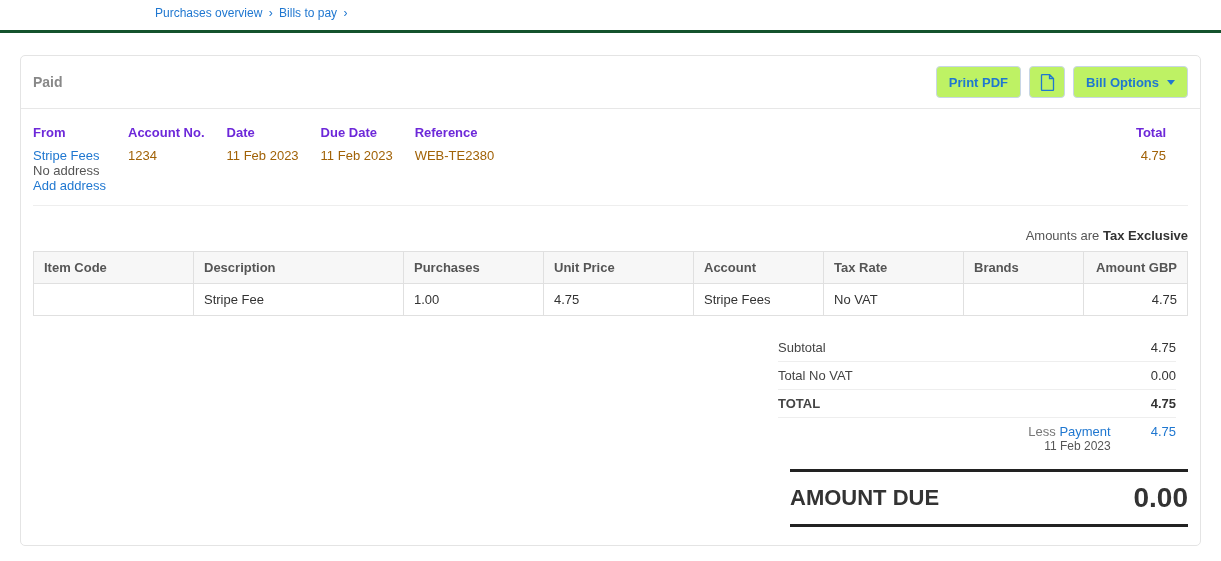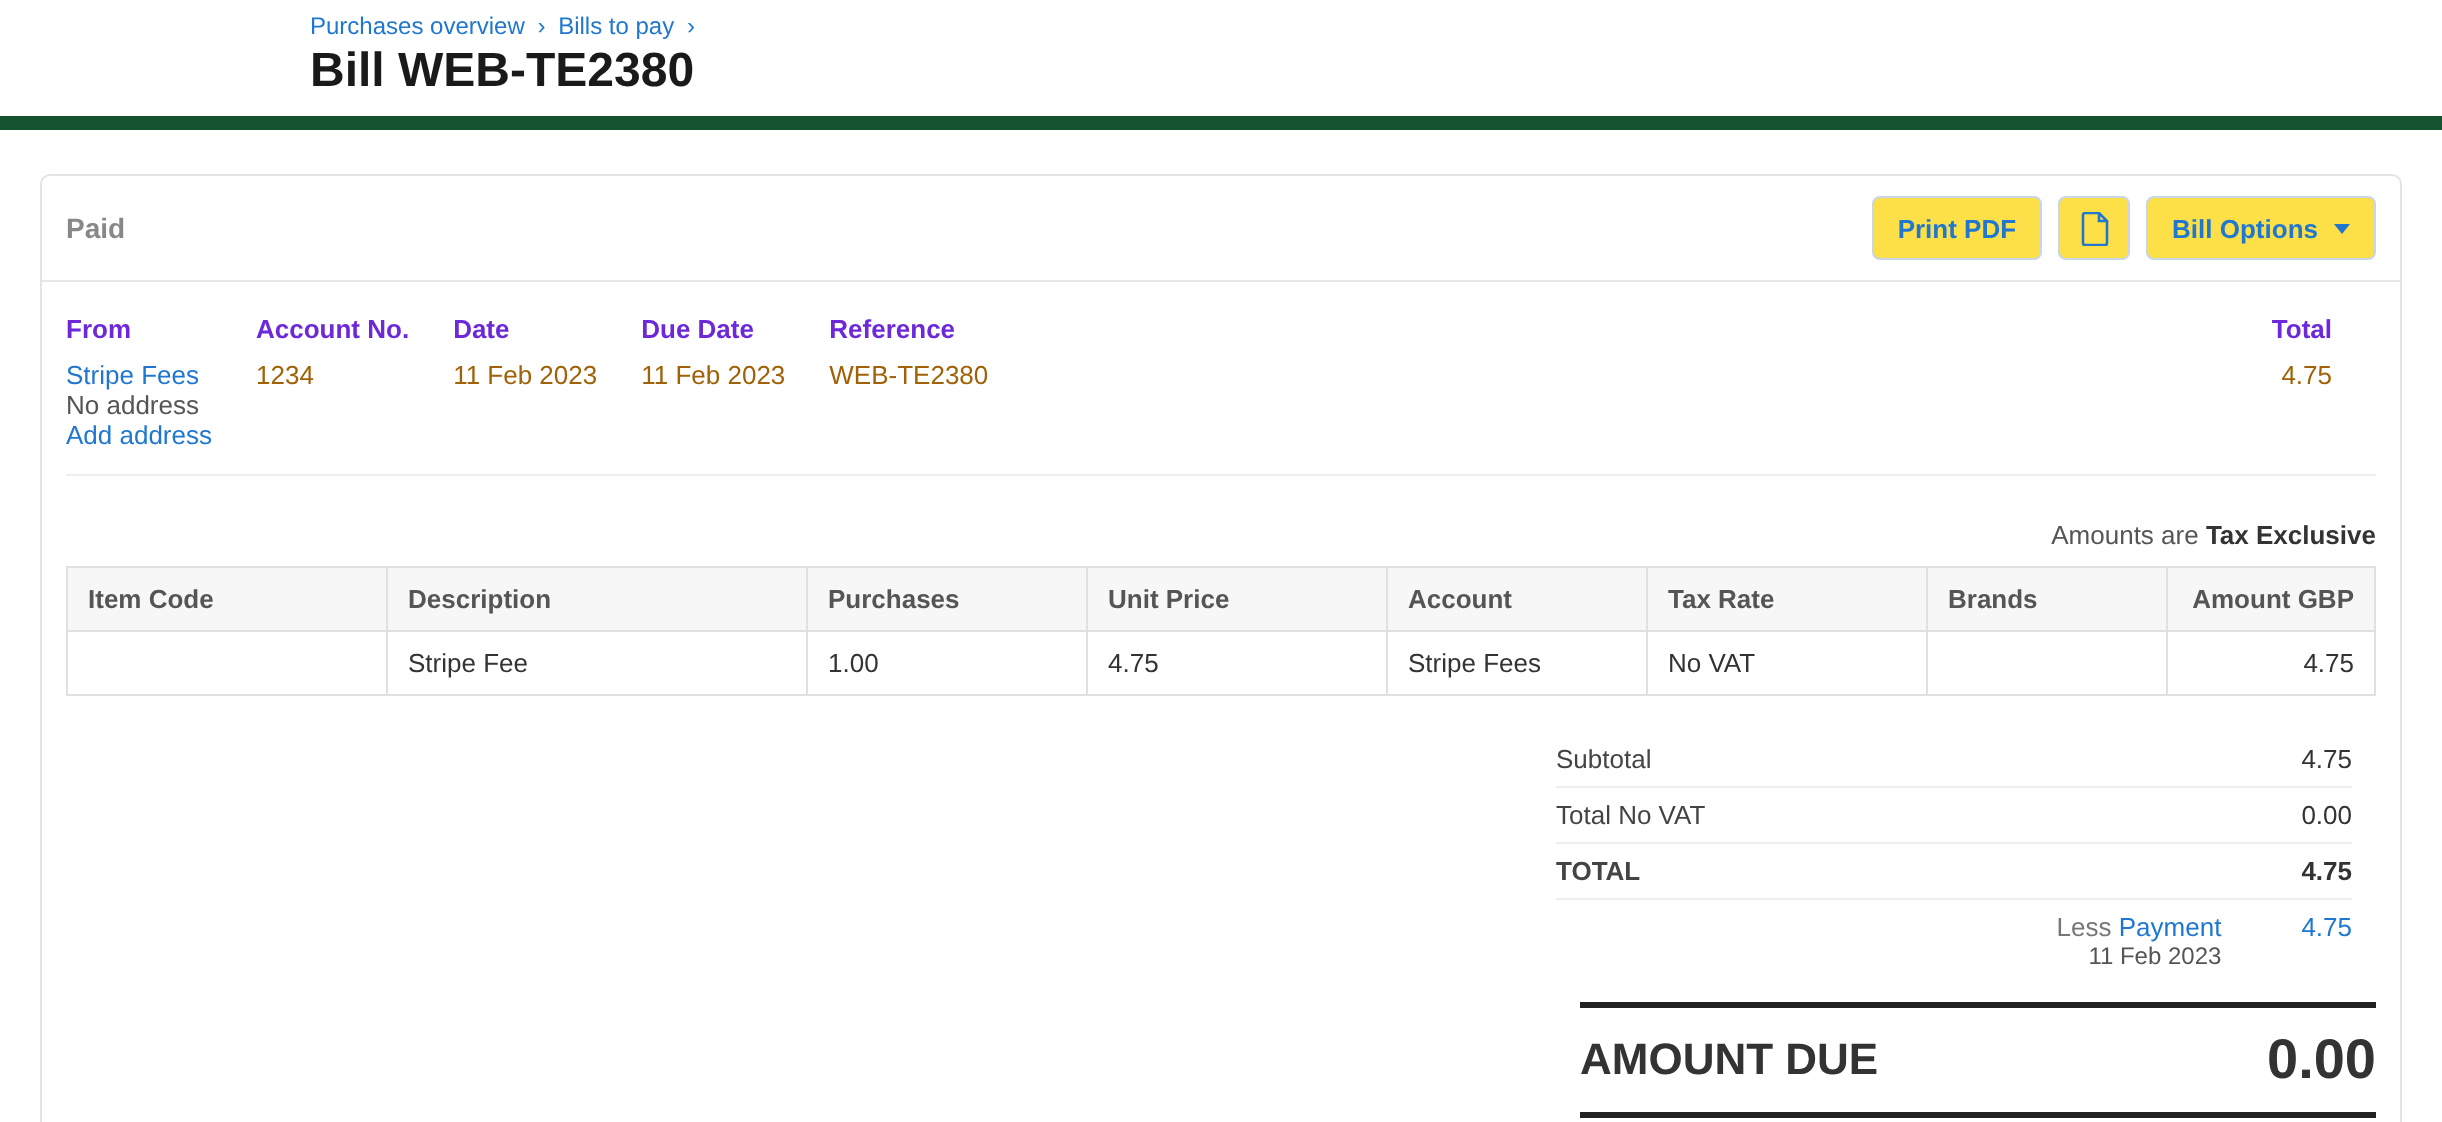--- a/index.html
+++ b/index.html
@@ -9,21 +9,21 @@
     font-size: 13px;
     color: #333;
     background: #fff;
   }
   .page-wrap {
     width: 1221px;
     margin: 0 auto;
   }
   .header-region {
     padding: 6px 0 8px 155px;
-    border-bottom: 7px solid #14532d;
+    border-bottom: 3px solid #14532d;
   }
   .breadcrumb {
     font-size: 12px;
     color: #1f77d0;
     margin-bottom: 2px;
   }
   .breadcrumb a { color: #1f77d0; text-decoration: none; }
   .breadcrumb .sep { color: #1f77d0; padding: 0 3px; }
   .page-title {
     font-size: 24px;
@@ -51,21 +51,21 @@
   }
   .action-bar { display: flex; gap: 8px; }
   .btn {
     display: inline-flex;
     align-items: center;
     justify-content: center;
     height: 32px;
     padding: 0 12px;
     border: 1px solid #c8d6e5;
     border-radius: 4px;
-    background: #fde047;
+    background: #bef264;
     color: #1f77d0;
     font-size: 13px;
     font-weight: 600;
     cursor: pointer;
   }
   .btn.icon-only { width: 36px; padding: 0; }
   .btn .caret {
     margin-left: 8px;
     width: 0; height: 0;
     border-left: 4px solid transparent;
@@ -162,21 +162,20 @@
 
 <div class="page-wrap">
 
   <div class="header-region">
     <div class="breadcrumb">
       <a href="#">Purchases overview</a>
       <span class="sep">›</span>
       <a href="#">Bills to pay</a>
       <span class="sep">›</span>
     </div>
-    <h1 class="page-title">Bill WEB-TE2380</h1>
   </div>
 
   <div class="panel">
 
     <div class="panel-top">
       <div class="status-label">Paid</div>
       <div class="action-bar">
         <button class="btn">Print PDF</button>
         <button class="btn icon-only">
           <svg class="file-icon" viewBox="0 0 14 17">

